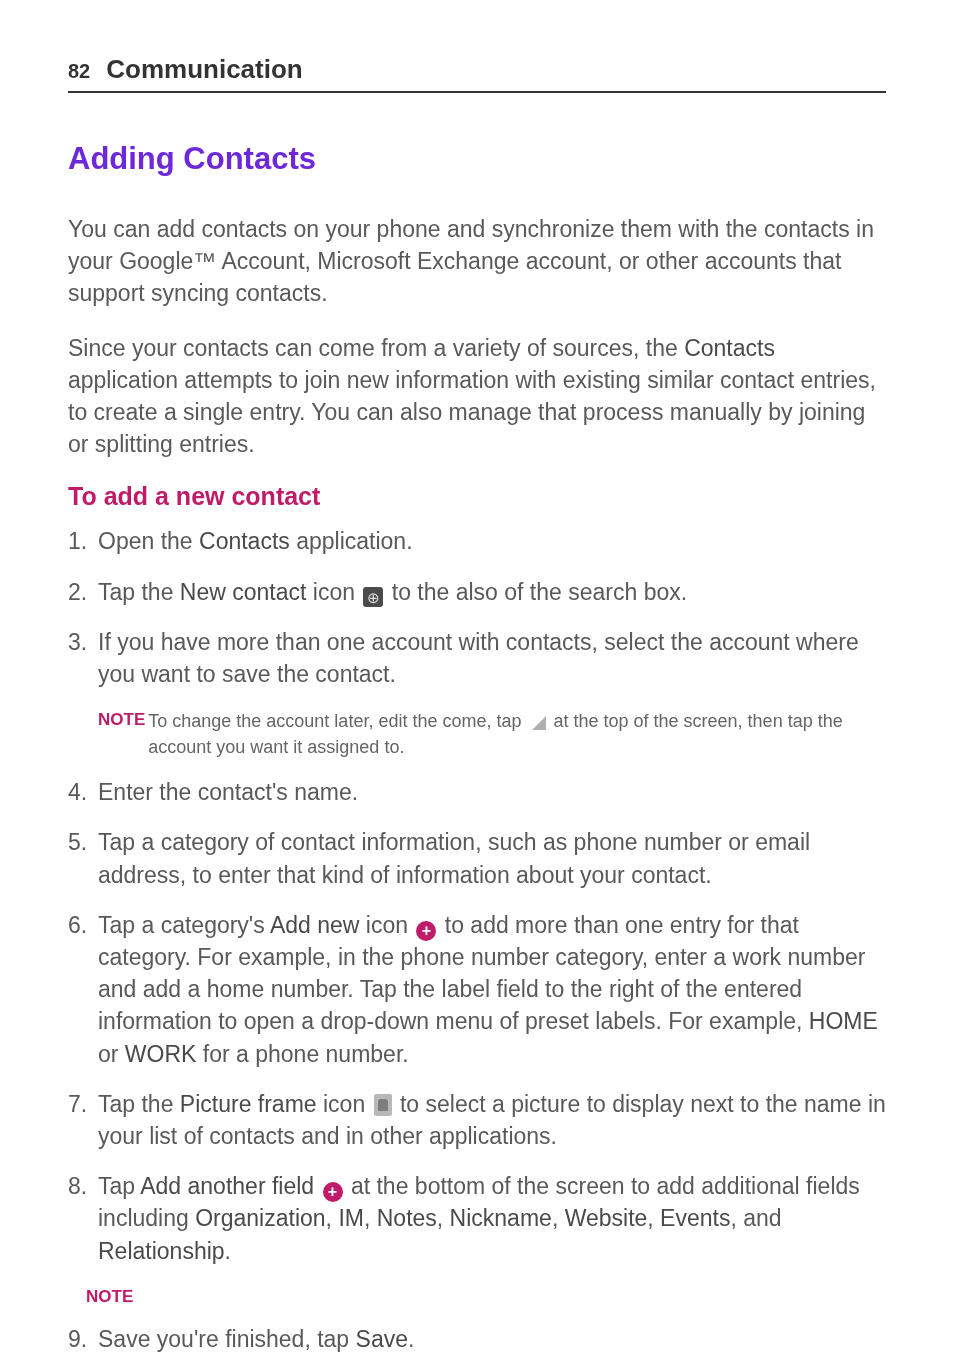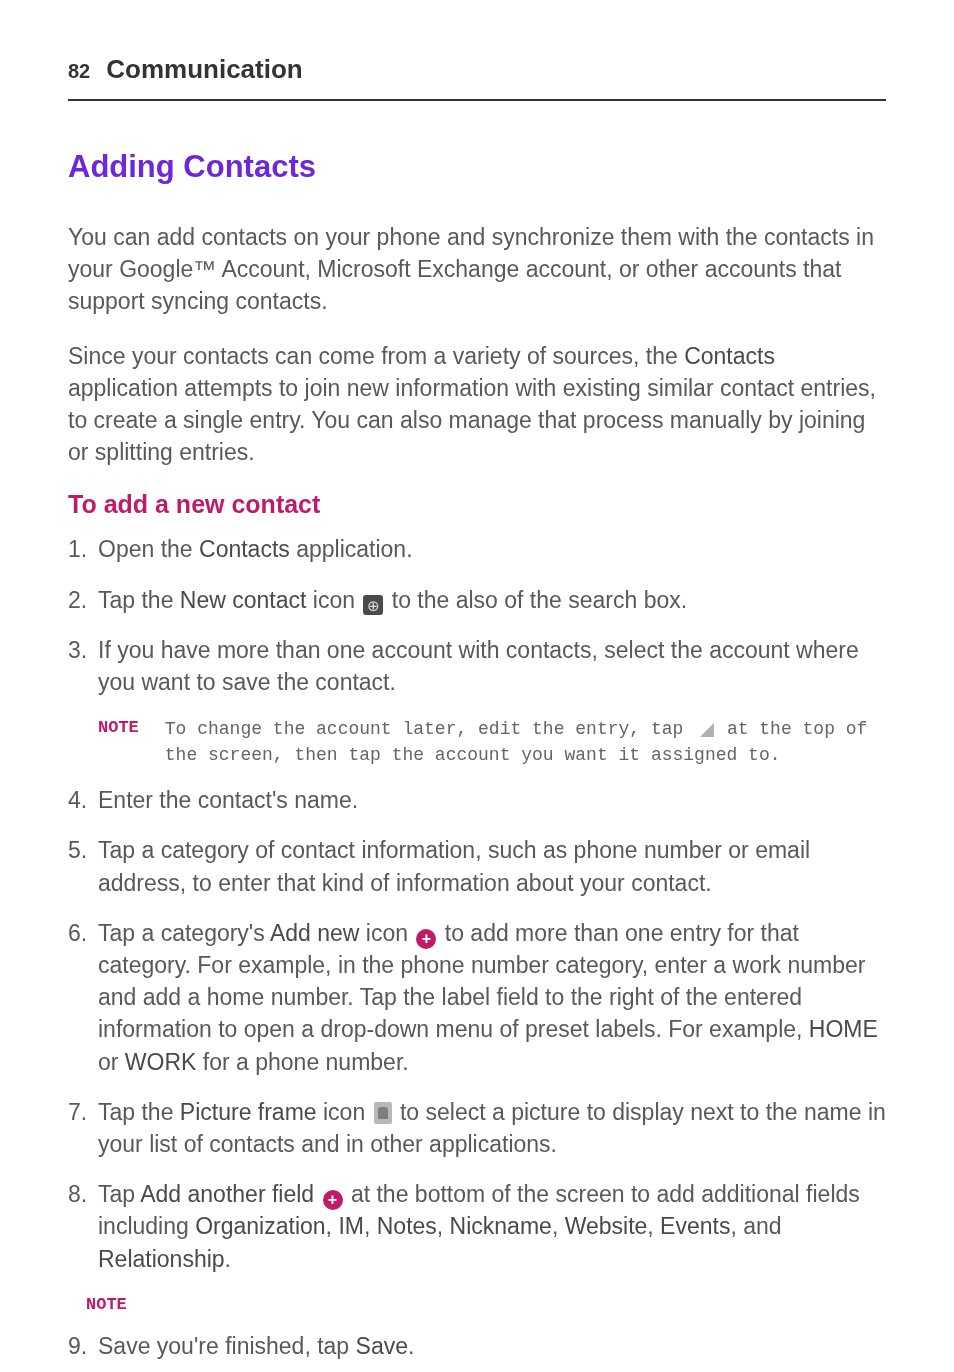--- a/index.html
+++ b/index.html
@@ -13,21 +13,21 @@
       width: 954px;
       height: 1372px;
       padding: 54px 68px 50px 68px;
       color: #4a4a4a;
     }
     .header-row {
       display: flex;
       align-items: baseline;
       gap: 16px;
       border-bottom: 2px solid #333;
-      padding-bottom: 14px;
+      padding-bottom: 6px;
       margin-bottom: 48px;
     }
     .page-num {
       font-size: 20px;
       font-weight: 600;
       color: #333;
     }
     .header-title {
       font-size: 26px;
       color: #333;
@@ -70,24 +70,23 @@
       left: 0;
       top: 0;
     }
     .bold {
       color: #4a4a4a;
       font-weight: 400;
       text-align: center;
     }
     .note-row {
       display: flex;
-      gap: 26px;
+      gap: 3px;
       margin-bottom: 16px;
       padding-left: 30px;
-      font-family: Liberation Mono, monospace;
     }
     .note-row.flush {
       padding-left: 18px;
     }
     .note-label {
       color: #c01b68;
       font-size: 17px;
       font-weight: 700;
       flex-shrink: 0;
       padding-top: 2px;
@@ -190,21 +189,21 @@
   </li>
   <li>
     <span>Tap the </span><span class="bold">New contact</span><span> icon </span><span class="icon-sq"></span><span> to the also of the search box.</span>
   </li>
   <li>If you have more than one account with contacts, select the account where you want to save the contact.</li>
 </ol>
 
 <div class="note-row">
   <span class="note-label">NOTE</span>
   <span class="note-text">
-    <span>To change the account later, edit the entry, tap </span><span class="icon-edit"></span><span> at the top of the screen, then tap the account you want it assigned to.</span>
+    <span>To change the account later, edit the come, tap </span><span class="icon-edit"></span><span> at the top of the screen, then tap the account you want it assigned to.</span>
   </span>
 </div>
 
 <ol start="4" style="counter-reset: item 3;">
   <li>Enter the contact's name.</li>
   <li>Tap a category of contact information, such as phone number or email address, to enter that kind of information about your contact.</li>
   <li>
     <span>Tap a category's </span><span class="bold">Add new</span><span> icon </span><span class="icon-circle"></span><span> to add more than one entry for that category. For example, in the phone number category, enter a work number and add a home number. Tap the label field to the right of the entered information to open a drop-down menu of preset labels. For example, </span><span class="bold">HOME</span><span> or </span><span class="bold">WORK</span><span> for a phone number.</span>
   </li>
   <li>

